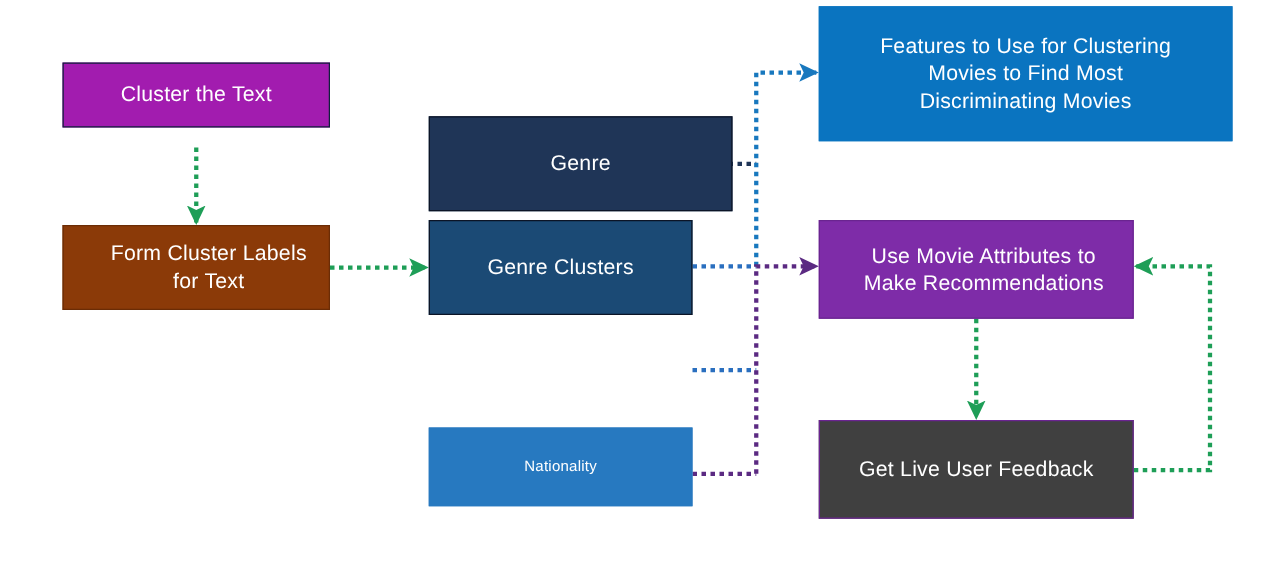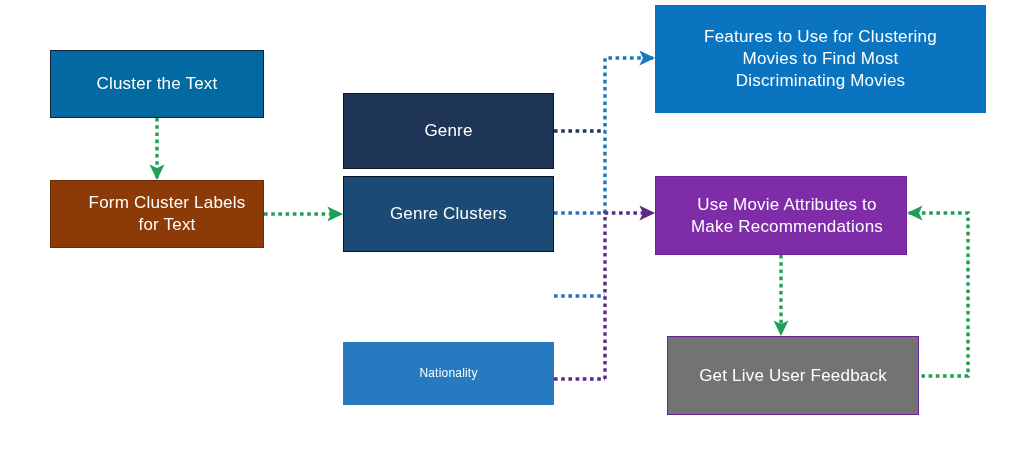--- a/index.html
+++ b/index.html
@@ -68,41 +68,41 @@
       <polyline points="264,214 341,214" fill="none" stroke="#1E9E57" stroke-width="3.4" stroke-linecap="butt" stroke-dasharray="3.6 3.6" marker-end="url(#ah-1E9E57)"></polyline>
       <polyline points="554,131 605,131" fill="none" stroke="#1F3557" stroke-width="3.4" stroke-linecap="butt" stroke-dasharray="3.6 3.6"></polyline>
       <polyline points="554,213 605,213" fill="none" stroke="#2A6FBF" stroke-width="3.4" stroke-linecap="butt" stroke-dasharray="3.6 3.6"></polyline>
       <polyline points="554,296 605,296" fill="none" stroke="#2A6FBF" stroke-width="3.4" stroke-linecap="butt" stroke-dasharray="3.6 3.6"></polyline>
       <polyline points="554,379 605,379" fill="none" stroke="#5B2A82" stroke-width="3.4" stroke-linecap="butt" stroke-dasharray="3.6 3.6"></polyline>
       <polyline points="605,213 605,58 653,58" fill="none" stroke="#1878BE" stroke-width="3.4" stroke-linecap="butt" stroke-dasharray="3.6 3.6" marker-end="url(#ah-1878BE)"></polyline>
       <polyline points="605,379 605,213 653,213" fill="none" stroke="#5B2A82" stroke-width="3.4" stroke-linecap="butt" stroke-dasharray="3.6 3.6" marker-end="url(#ah-5B2A82)"></polyline>
       <polyline points="781,255 781,334" fill="none" stroke="#1E9E57" stroke-width="3.4" stroke-linecap="butt" stroke-dasharray="3.6 3.6" marker-end="url(#ah-1E9E57)"></polyline>
       <polyline points="907,376 968,376 968,213 909,213" fill="none" stroke="#1E9E57" stroke-width="3.4" stroke-linecap="butt" stroke-dasharray="3.6 3.6" marker-end="url(#ah-1E9E57)"></polyline>
     </svg>
-<div class="node" style="left: 50px; top: 50px; width: 214px; height: 68px; background: #0369a1; border: 1px solid rgb(16, 32, 60); font-size: 17px;">
+<div class="node" style="left: 50px; top: 50px; width: 214px; height: 52px; background: #a21caf; border: 1px solid rgb(16, 32, 60); font-size: 17px;">
       <span class="node-label">Cluster the Text</span>
     </div>
     <div class="node" style="left: 50px; top: 180px; width: 214px; height: 68px; background: rgb(139, 58, 8); border: 1px solid rgb(107, 44, 5); font-size: 17px; padding-left: 28px;">
       <span class="node-label">Form Cluster Labels
 for Text</span>
     </div>
-    <div class="node" style="left: 343px; top: 93px; width: 211px; height: 76px; background: rgb(31, 53, 87); border: 1px solid rgb(11, 20, 38); font-size: 17px;">
+    <div class="node" style="left: 343px; top: 93px; width: 243px; height: 76px; background: rgb(31, 53, 87); border: 1px solid rgb(11, 20, 38); font-size: 17px;">
       <span class="node-label">Genre</span>
     </div>
     <div class="node" style="left: 343px; top: 176px; width: 211px; height: 76px; background: rgb(27, 74, 117); border: 1px solid rgb(11, 20, 38); font-size: 17px;">
       <span class="node-label">Genre Clusters</span>
     </div>
     <div class="node" style="left: 343px; top: 342px; width: 211px; height: 63px; background: rgb(39, 121, 192); border: 1px solid rgb(39, 121, 192); font-size: 12px; justify-content: center;">
       <span class="node-label">Nationality</span>
     </div>
     <div class="node" style="left: 655px; top: 5px; width: 331px; height: 108px; background: rgb(10, 116, 192); border: 1px solid rgb(10, 116, 192); font-size: 17px; justify-content: flex-end;">
       <span class="node-label">Features to Use for Clustering
 Movies to Find Most
 Discriminating Movies</span>
     </div>
     <div class="node" style="left: 655px; top: 176px; width: 252px; height: 79px; background: rgb(126, 44, 168); border: 1px solid rgb(106, 36, 144); font-size: 17px; padding-left: 20px;">
       <span class="node-label">Use Movie Attributes to
 Make Recommendations</span>
     </div>
-    <div class="node" style="left: 655px; top: 336px; width: 252px; height: 79px; background: #737373; border: 1px solid rgb(106, 36, 144); font-size: 17px; margin-left: 12px;">
+    <div class="node" style="left: 655px; top: 336px; width: 252px; height: 79px; background: #404040; border: 1px solid rgb(106, 36, 144); font-size: 17px;">
       <span class="node-label">Get Live User Feedback</span>
     </div>
   </div>
 
 </body></html>

